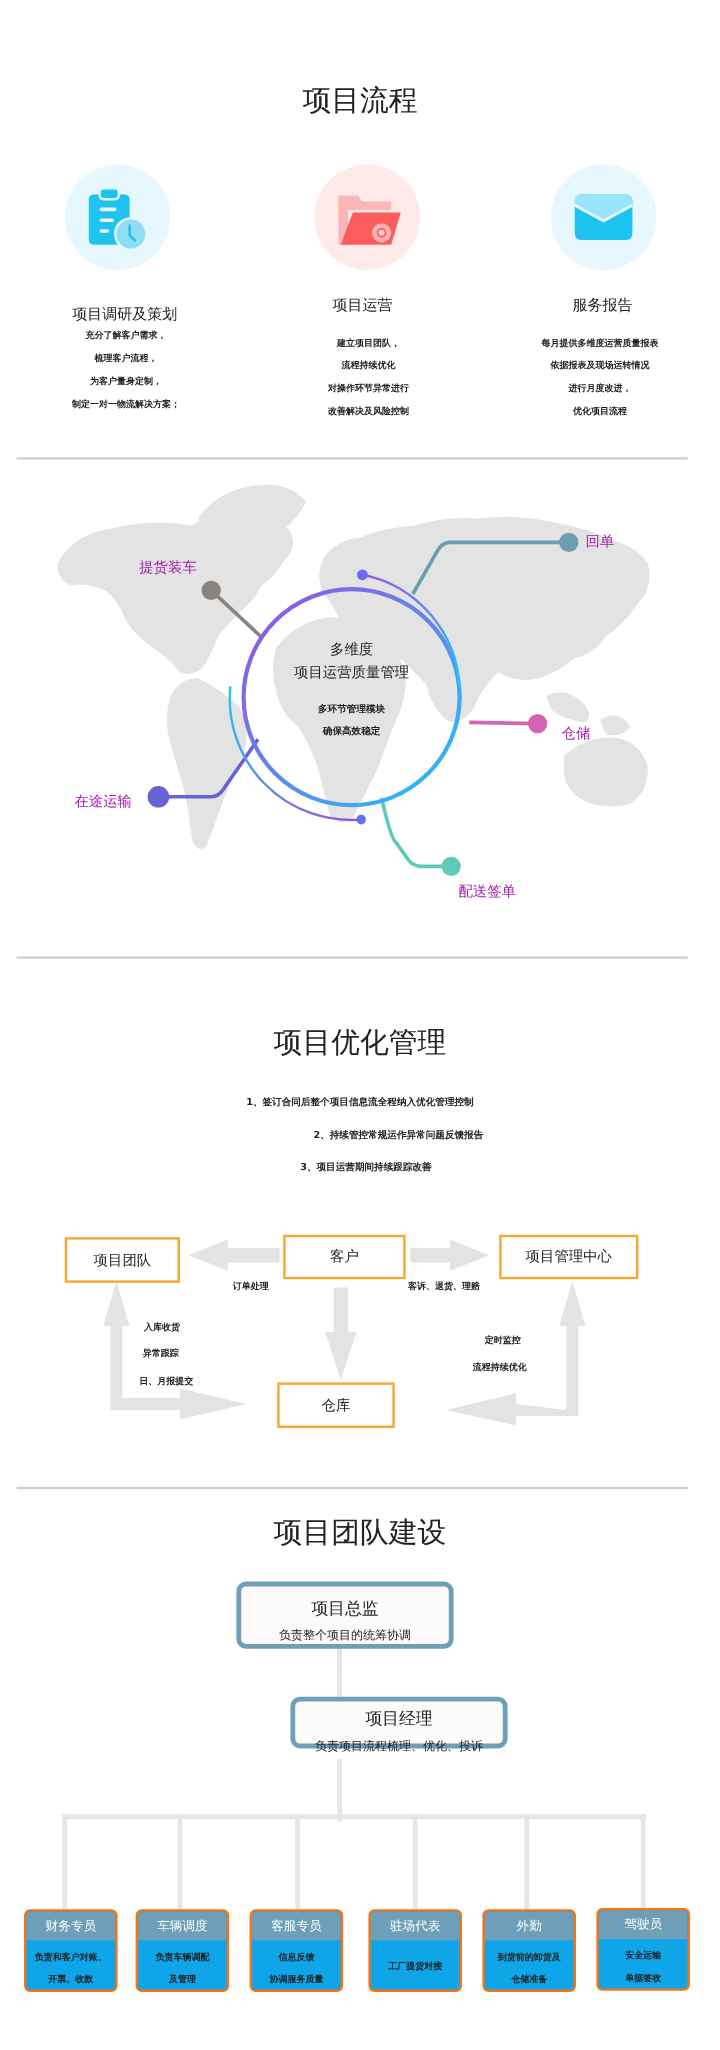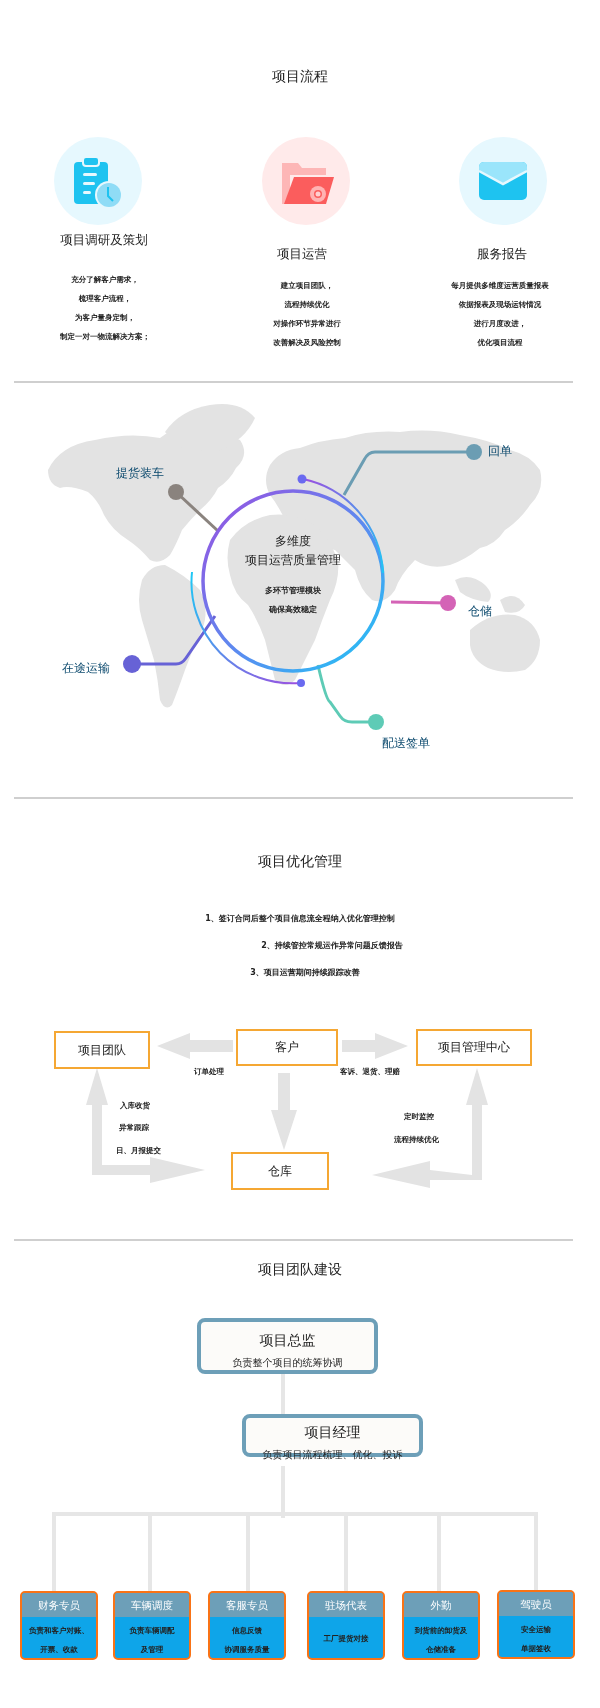--- a/index.html
+++ b/index.html
@@ -1,28 +1,28 @@
 <!DOCTYPE html>
 <html><head>
 <meta charset="utf-8">
 <style>
   * { margin: 0; padding: 0; box-sizing: border-box; }
   body { width: 600px; height: 1708px; background: #ffffff; font-family: "DejaVu Sans", sans-serif; color: #222; position: relative; overflow: hidden; }
   .abs { position: absolute; }
-  .title { position: absolute; left: 0; width: 600px; text-align: center; font-size: 14px; color: #222; font-weight: normal; }
+  .title { position: absolute; left: 0; width: 600px; text-align: center; font-size: 24px; color: #222; font-weight: normal; }
   .sep { position: absolute; left: 14px; width: 559px; height: 2px; background: #cfcfcf; }
 
   
   .circle-icon { position: absolute; width: 88px; height: 88px; border-radius: 50%; }
   .col-title { position: absolute; width: 200px; text-align: center; font-size: 12.5px; color: #222; }
   .col-lines { position: absolute; width: 200px; text-align: center; font-size: 7.5px; font-weight: bold; color: #222; }
   .col-lines div { height: 19px; line-height: 19px; }
 
   
-  .map-label { position: absolute; font-size: 12px; color: #0c4a6e; white-space: nowrap; }
+  .map-label { position: absolute; font-size: 12px; color: #a21caf; white-space: nowrap; }
   .center-text { position: absolute; width: 200px; text-align: center; color: #222; }
 
   
   .opt-line { position: absolute; left: 0; width: 600px; text-align: center; font-size: 8px; font-weight: bold; color: #222; }
   .obox { position: absolute; border: 2px solid #f5a733; background: #fff; font-size: 12px; text-align: center; color: #222; display: flex; align-items: center; justify-content: center; }
   .flow-label { position: absolute; font-size: 7.5px; font-weight: bold; color: #222; white-space: nowrap; }
 
   
   .top-box { position: absolute; border: 4px solid #6d9fb8; border-radius: 8px; background: #fcfbf9; text-align: center; }
   .top-box .t { font-size: 14px; color: #222; margin-top: 10px; }
@@ -45,21 +45,21 @@
       <rect x="20" y="25" width="34" height="42" rx="4" fill="#1ec3f0"></rect>
       <rect x="29" y="20" width="16" height="9" rx="3" fill="#1ec3f0" stroke="#e6f8fe" stroke-width="2"></rect>
       <rect x="29" y="36" width="14" height="3" rx="1.5" fill="#e6f8fe"></rect>
       <rect x="29" y="45" width="12" height="3" rx="1.5" fill="#e6f8fe"></rect>
       <rect x="29" y="54" width="8" height="3" rx="1.5" fill="#e6f8fe"></rect>
       <circle cx="55" cy="58" r="14" fill="#e6f8fe"></circle>
       <circle cx="55" cy="58" r="12" fill="#8fdcf6"></circle>
       <path d="M54 50 L54 59 L59 64" stroke="#1ec3f0" stroke-width="2" fill="none"></path>
     </svg>
   </div>
-  <div class="col-title" style="left:4px; top:232px;">项目调研及策划</div>
+  <div class="col-title" style="left:4px; top:254px;">项目调研及策划</div>
   <div class="col-lines" style="left:5px; top:270px;">
     <div>充分了解客户需求，</div>
     <div>梳理客户流程，</div>
     <div>为客户量身定制，</div>
     <div>制定一对一物流解决方案；</div>
   </div>
 
   <div class="circle-icon" style="left:262px; top:137px; background:#ffeaea;">
     <svg width="88" height="88" viewBox="0 0 88 88">
       <path d="M20 26 L36 26 L40 31 L64 31 L64 38 L20 38 Z" fill="#fdb6b6"></path>

